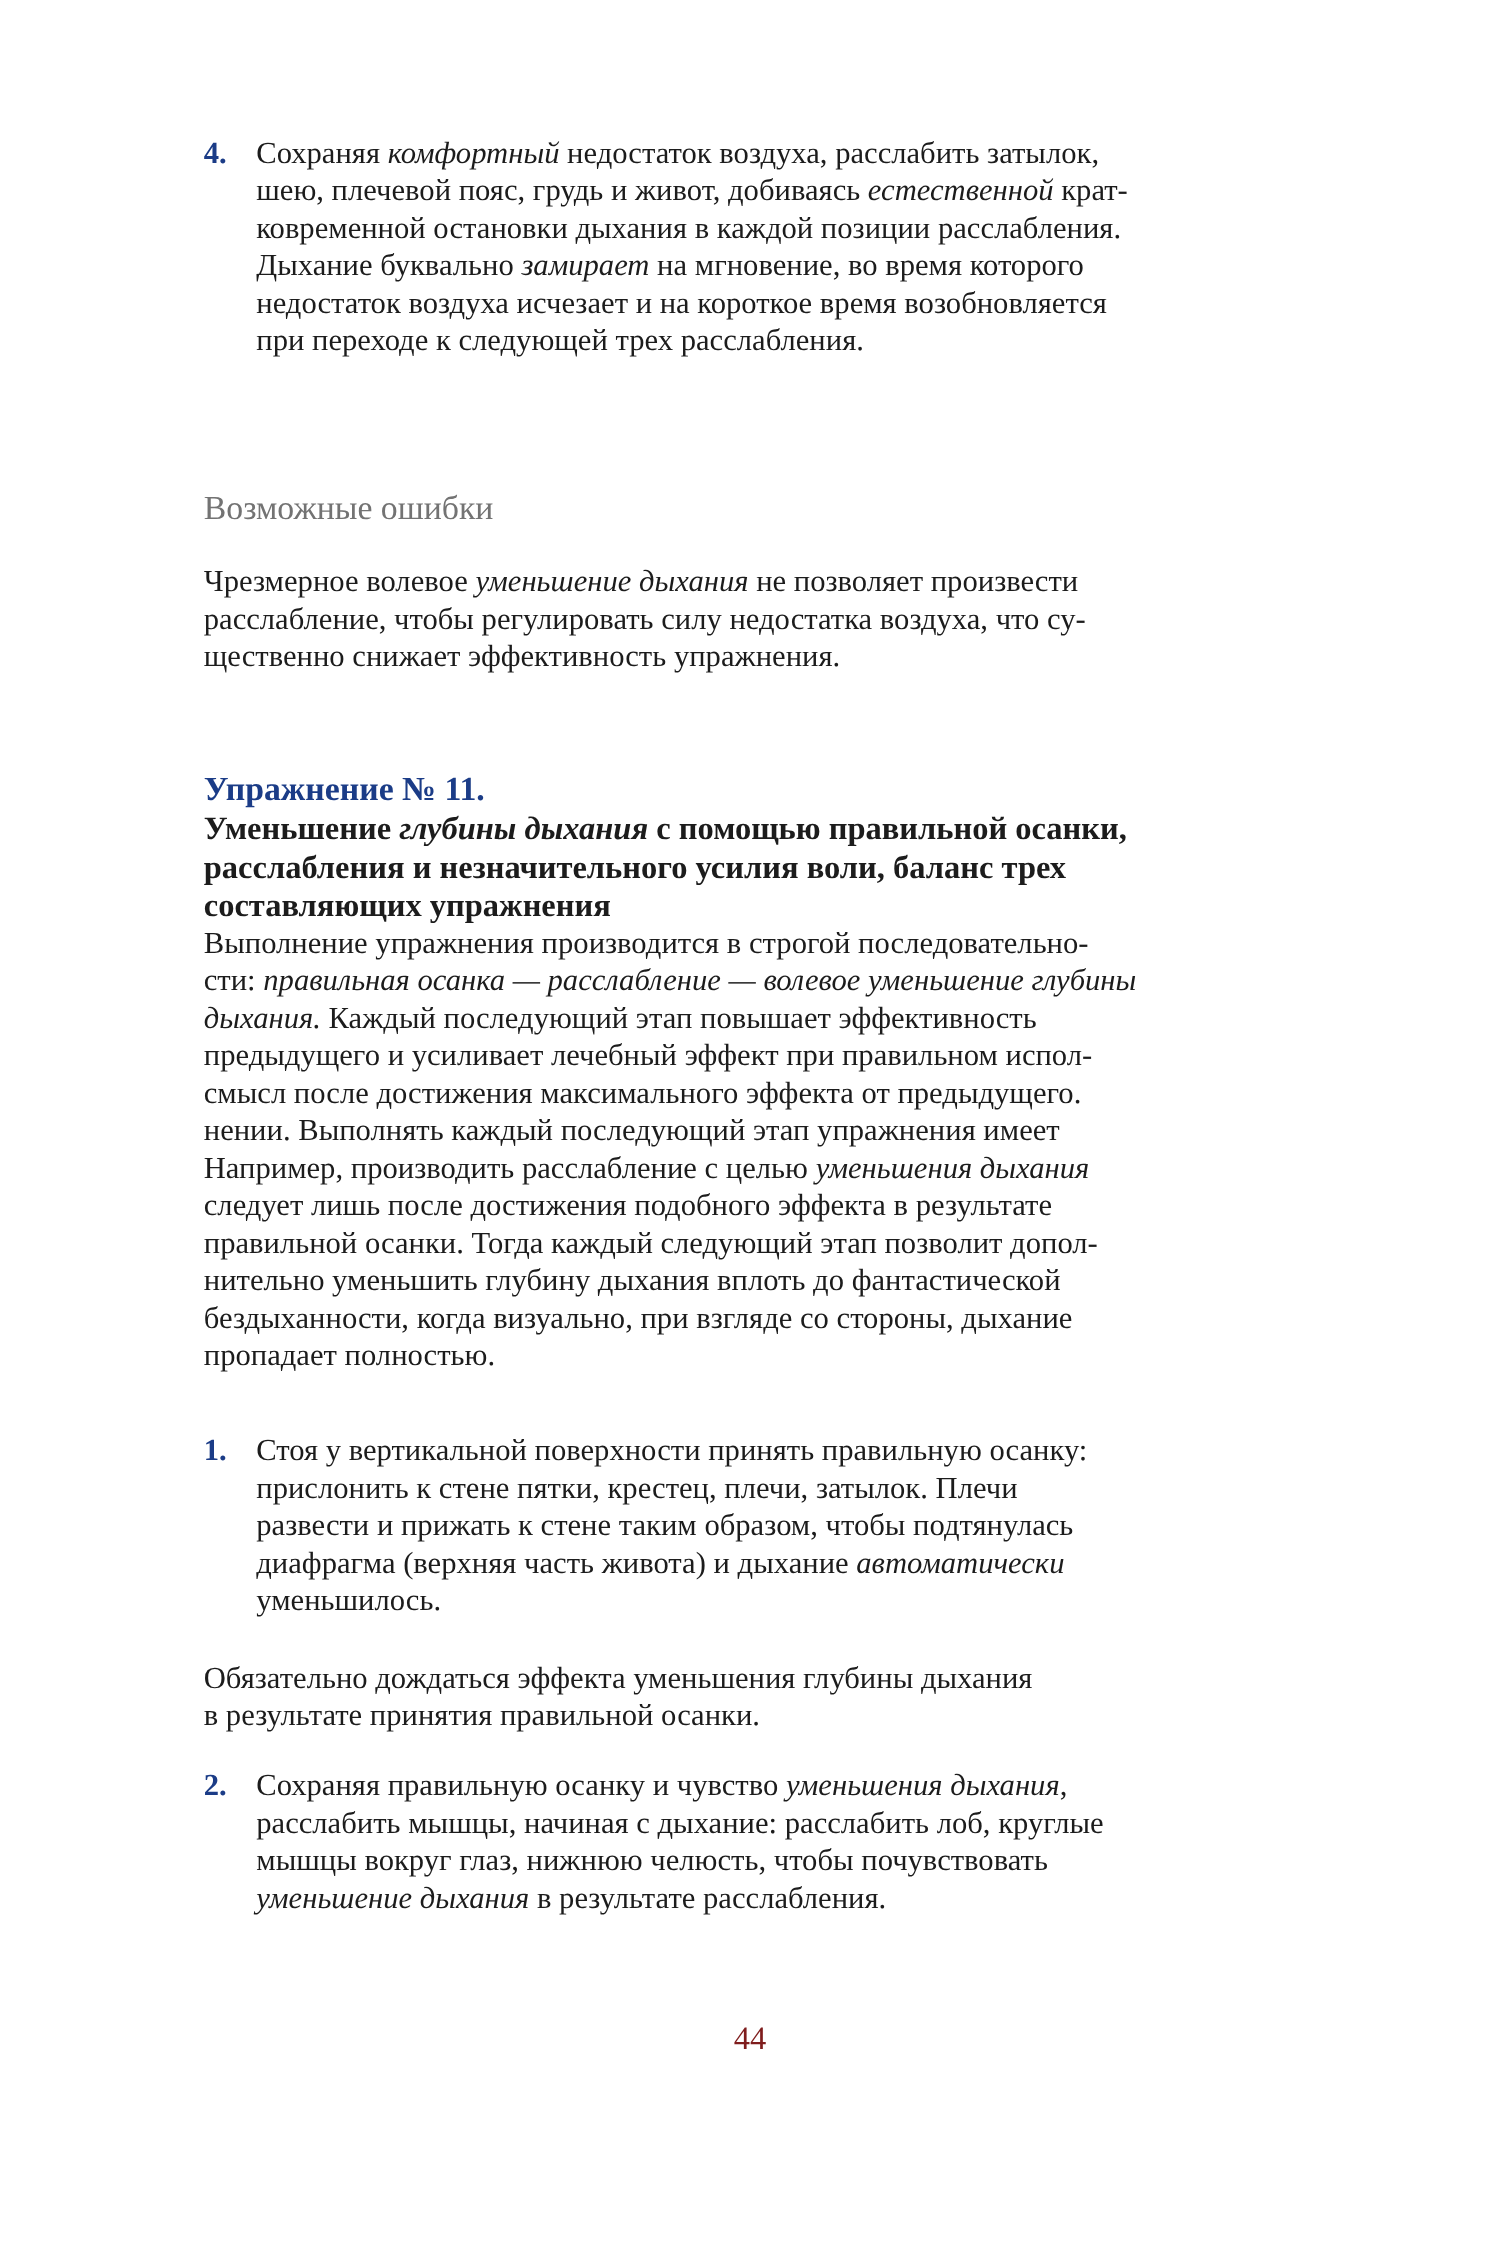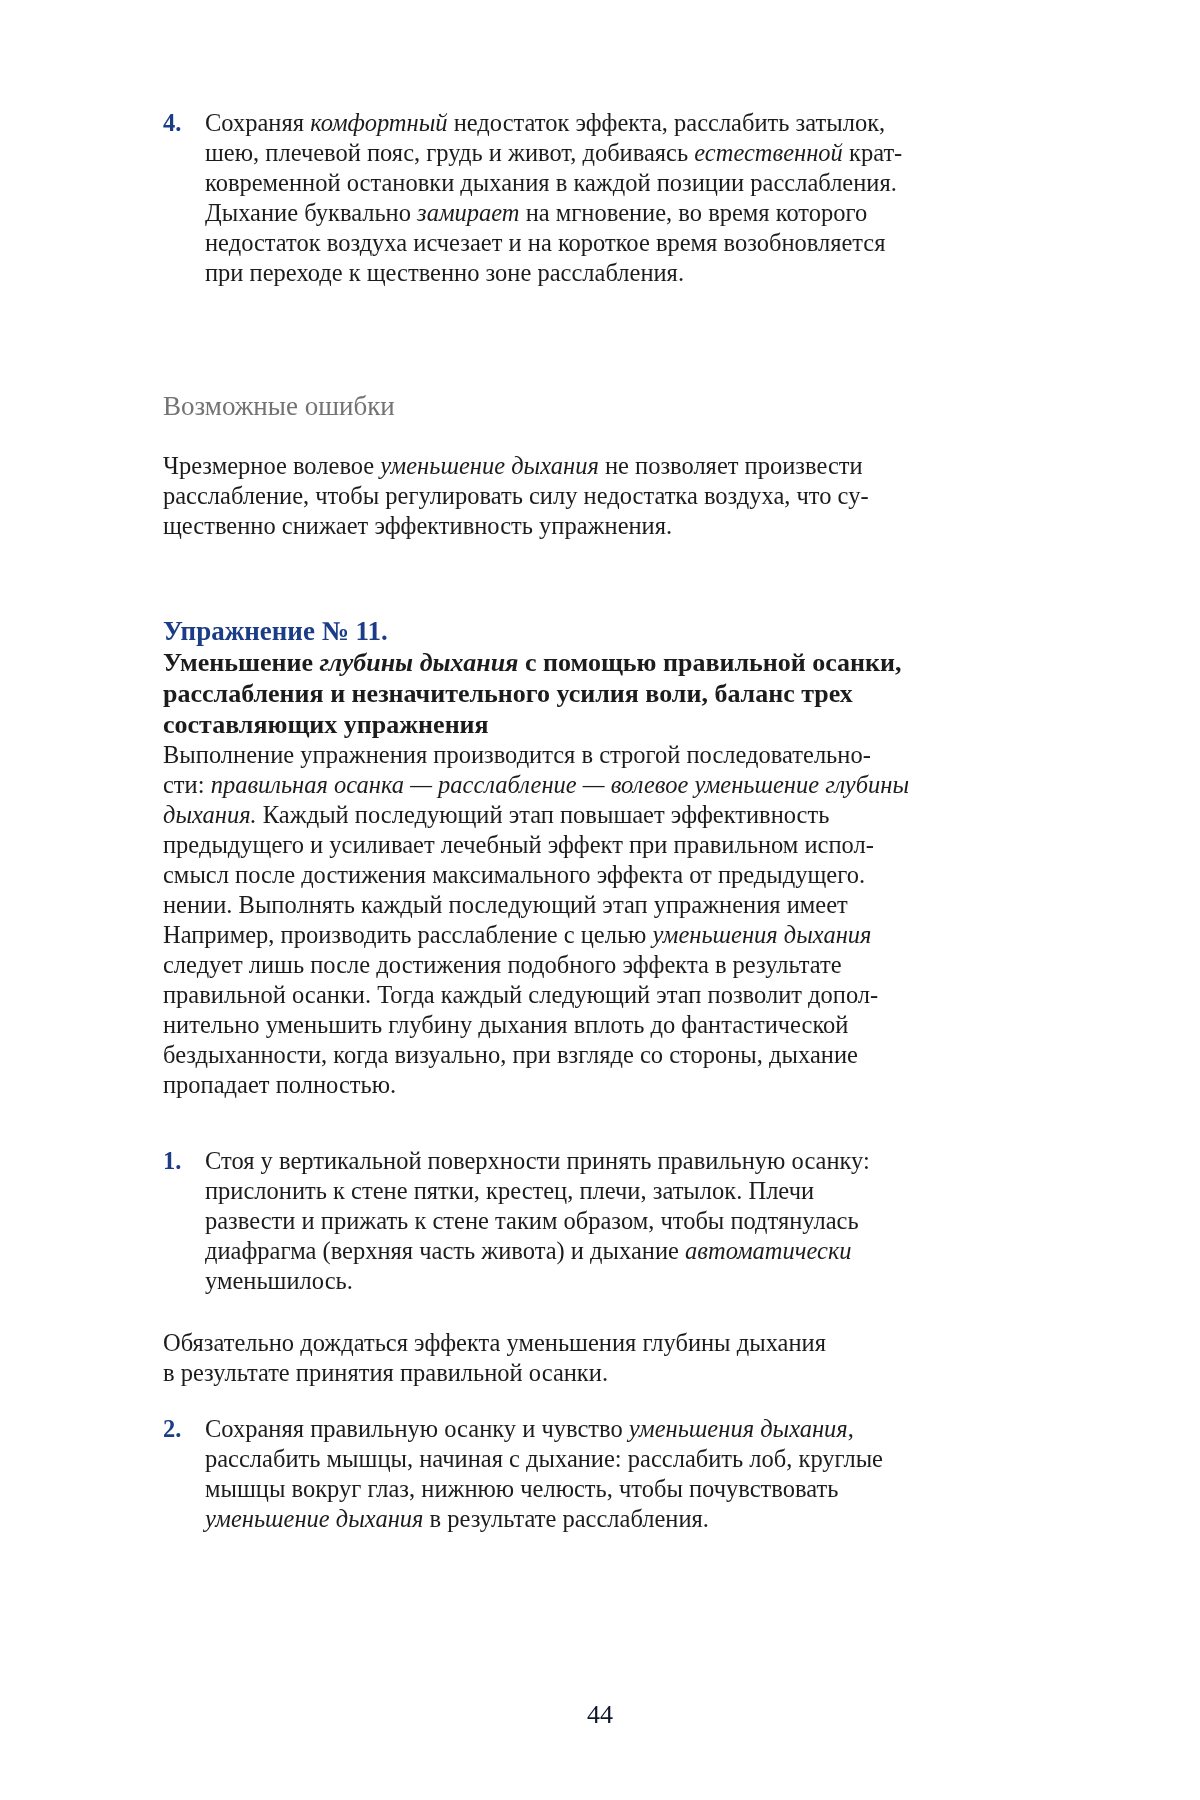--- a/index.html
+++ b/index.html
@@ -50,41 +50,41 @@
   }
   .subtitle { font-size: 26px; line-height: 31px; font-weight: 700; }
   .intro { }
   .li-1 { margin-top: 46px; }
   .note { margin-top: 32px; }
   .li-2 { margin-top: 26px; }
   .page-number {
     position: absolute;
     left: 0;
     right: 0;
-    top: 1700px;
+    top: 1616px;
     text-align: center;
     font-size: 26px;
-    color: #0f172a;
+    color: #7f1d1d;
   }
 </style>
 </head>
 <body>
 
 <div class="page">
   <div class="content">
 
     <div class="list-item body-text">
       <span class="marker">4.</span>
       <div class="rich">
-          <div class="tline"><span>Сохраняя </span><span class="it">комфортный</span><span> недостаток эффекта, расслабить затылок,</span></div>
+          <div class="tline"><span>Сохраняя </span><span class="it">комфортный</span><span> недостаток воздуха, расслабить затылок,</span></div>
           <div class="tline"><span>шею, плечевой пояс, грудь и живот, добиваясь </span><span class="it">естественной</span><span> крат-</span></div>
           <div class="tline"><span>ковременной остановки дыхания в каждой позиции расслабления.</span></div>
           <div class="tline"><span>Дыхание буквально </span><span class="it">замирает</span><span> на мгновение, во время которого</span></div>
           <div class="tline"><span>недостаток воздуха исчезает и на короткое время возобновляется</span></div>
-          <div class="tline"><span>при переходе к щественно зоне расслабления.</span></div>
+          <div class="tline"><span>при переходе к следующей трех расслабления.</span></div>
         </div>
     </div>
 
     <div class="h-sub">Возможные ошибки</div>
 
     <div class="body-text rich">
         <div class="tline"><span>Чрезмерное волевое </span><span class="it">уменьшение дыхания</span><span> не позволяет произвести</span></div>
         <div class="tline"><span>расслабление, чтобы регулировать силу недостатка воздуха, что су-</span></div>
         <div class="tline"><span>щественно снижает эффективность упражнения.</span></div>
       </div>

